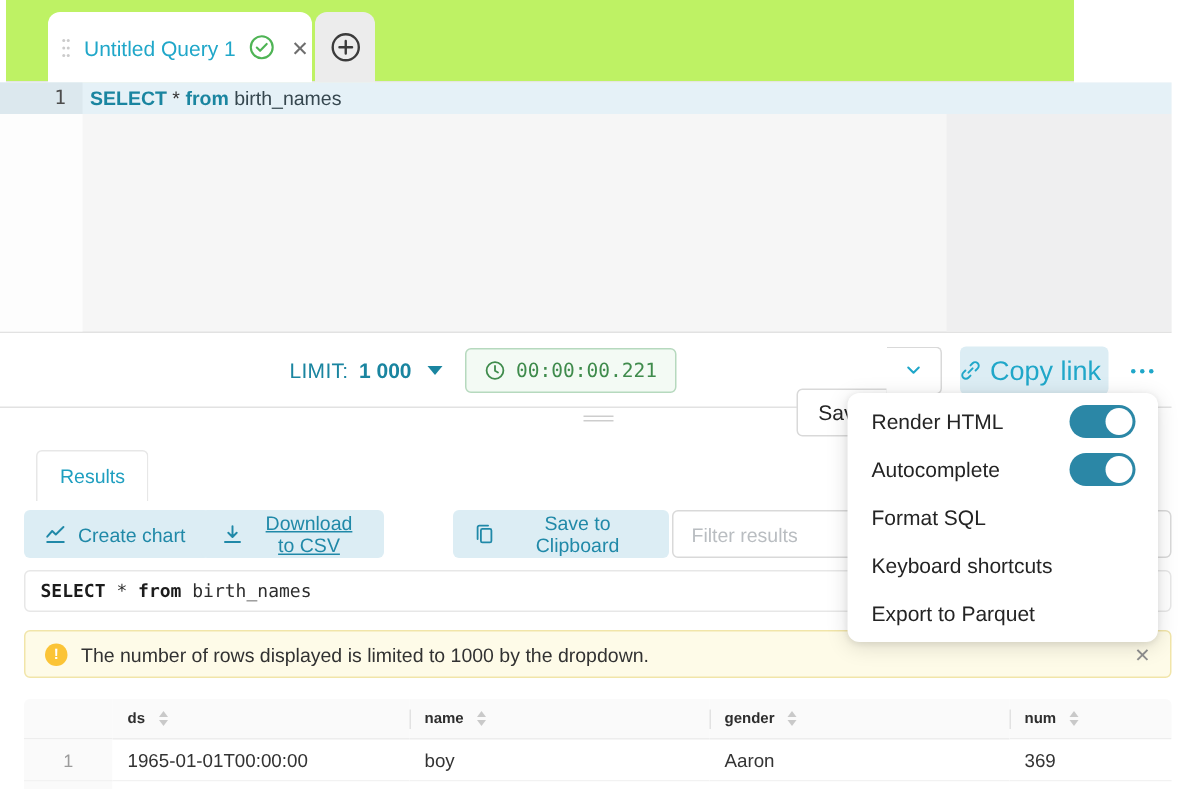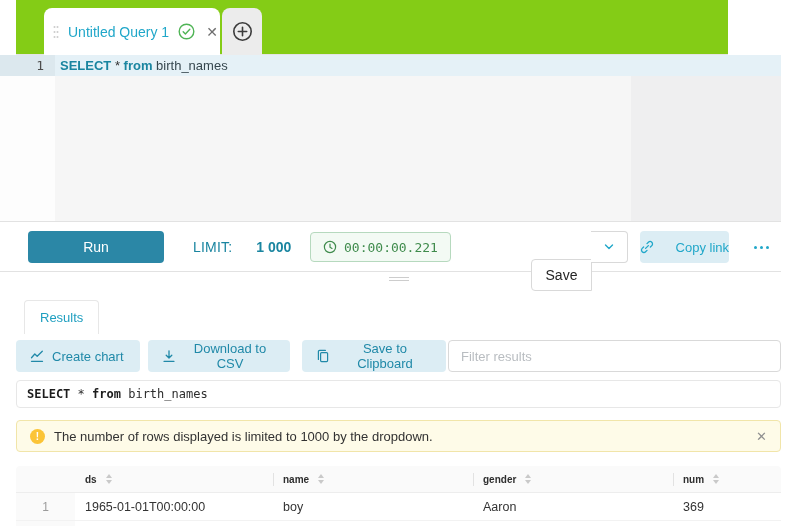--- a/index.html
+++ b/index.html
@@ -1,63 +1,63 @@
 <!DOCTYPE html>
 <html><head>
 <meta charset="utf-8">
 <style>
   * { margin:0; padding:0; box-sizing:border-box; }
   body { background:#fff; font-family:"Liberation Sans", sans-serif; }
   .screen { position:relative; width:796px; height:526px; background:#fff; overflow:hidden; }
 
   
-  .topbar { position:absolute; left:16px; top:0; width:712px; height:55px; background:#84cc16; border-bottom:1px solid #e4e4e4; }
+  .topbar { position:absolute; left:4px; top:0; width:712px; height:55px; background:#bef264; border-bottom:1px solid #e4e4e4; }
   .query-tab { position:absolute; left:28px; top:8px; width:176px; height:47px; background:#fff; border-radius:8px 8px 0 0; display:flex; align-items:center; gap:9px; padding:0 10px 0 9px; }
   .query-tab-title { color:#20a7c9; font-size:14px; font-weight:500; white-space:nowrap; }
   .tab-close { color:#6e6e6e; font-size:14px; margin-left:2px; cursor:pointer; }
   .addtab { position:absolute; left:206px; top:8px; width:40px; height:47px; background:#ececec; border-radius:8px 8px 0 0; display:flex; align-items:center; justify-content:center; }
 
   
   .editor { position:absolute; left:0; top:55px; width:781px; height:167px; background:#f6f6f6; border-bottom:1px solid #e2e2e2; }
   .gutter { position:absolute; left:0; top:0; width:55px; height:100%; background:#fdfdfd; }
   .print-margin { position:absolute; left:631px; top:21px; width:150px; height:145px; background:#efeff0; }
   .active-line { position:absolute; left:0; top:0; width:781px; height:21px; background:#e5f1f7; }
   .gutter-cell { position:absolute; left:0; top:0; width:55px; height:21px; background:#dce8ee; }
   .gutter-num { position:absolute; left:0; top:0; width:44px; height:21px; line-height:21px; text-align:right; color:#4d4d4d; font-family:"DejaVu Sans Mono", monospace; font-size:13px; }
   .code-line { position:absolute; left:60px; top:0; height:21px; line-height:21px; font-family:Liberation Sans, sans-serif; font-size:13px; white-space:pre; color:#333; }
   .kw { color:#1a85a0; font-weight:bold; }
   .ident { color:#36474f; }
 
   
   .toolbar { position:absolute; left:0; top:222px; width:781px; height:50px; background:#fff; border-bottom:1px solid #e2e2e2; }
   .run-btn { position:absolute; left:28px; top:9px; width:136px; height:32px; background:#2b87a6; color:#fff; border:none; border-radius:4px; font-size:14px; font-family:inherit; display:flex; align-items:center; justify-content:center; cursor:pointer; }
-  .limit { position:absolute; left:193px; top:9px; height:32px; display:flex; align-items:center; gap:22px; font-size:14px; cursor:pointer; }
+  .limit { position:absolute; left:193px; top:9px; height:32px; display:flex; align-items:center; gap:5px; font-size:14px; cursor:pointer; }
   .limit-label { color:#1a85a0; letter-spacing:.2px; }
   .limit-value { color:#1a85a0; font-weight:600; margin-left:2px; }
   .caret-down { width:0; height:0; border-left:5px solid transparent; border-right:5px solid transparent; border-top:6px solid #1a85a0; margin-left:6px; }
   .timer { position:absolute; left:310px; top:10px; height:30px; border:1px solid #b6d9be; background:#f3faf4; border-radius:4px; display:flex; align-items:center; gap:7px; padding:0 12px; color:#3f8b4c; font-family:"DejaVu Sans Mono", monospace; font-size:13px; }
   .save-main { position:absolute; left:531px; top:9px; width:61px; height:32px; border:1px solid #d9d9d9; border-radius:4px 0 0 4px; background:#fff; color:#262626; font-size:14px; font-family:inherit; display:flex; align-items:center; justify-content:center; cursor:pointer;margin-top:28px; }
   .save-caret { position:absolute; left:591px; top:9px; width:37px; height:32px; border:1px solid #d9d9d9; border-left:none; border-radius:0 4px 4px 0; background:#fff; display:flex; align-items:center; justify-content:center; cursor:pointer; }
-  .copy-link { position:absolute; left:640px; top:9px; width:89px; height:32px; background:#dcedf4; border:none; border-radius:4px; color:#20a7c9; font-size:13px; font-family:inherit; display:flex; align-items:center; justify-content:space-between; gap:6px; cursor:pointer; }
+  .copy-link { position:absolute; left:640px; top:9px; width:99px; height:32px; background:#dcedf4; border:none; border-radius:4px; color:#20a7c9; font-size:18px; font-family:inherit; display:flex; align-items:center; justify-content:flex-start; gap:6px; cursor:pointer; }
   .more-dots { position:absolute; left:745px; top:9px; width:32px; height:32px; display:flex; align-items:center; justify-content:center; gap:3px; cursor:pointer; }
   .more-dots i { width:3px; height:3px; border-radius:50%; background:#20a7c9; }
 
   
   .resize-handle { position:absolute; left:389px; top:277px; width:20px; height:4px; border-top:1.5px solid #cdcdcd; border-bottom:1.5px solid #cdcdcd; cursor:row-resize; }
 
   
   .res-tabs { position:absolute; left:24px; top:300px; display:flex; gap:8px; }
   .res-tab { height:34px; border:1px solid #e7e7e7; border-bottom:none; border-radius:4px 4px 0 0; padding:0 15px; display:flex; align-items:center; font-size:13px; cursor:pointer; }
   .res-tab.active { background:#fff; color:#1f9fc0; }
   .res-tab.inactive { background:#fafafa; color:#383838; }
 
   
   .action-btn { position:absolute; top:340px; height:32px; background:#dcedf4; border:none; border-radius:4px; color:#2089a8; font-size:13px; font-family:inherit; display:flex; align-items:center; gap:8px; padding:0 14px; cursor:pointer; }
   .btn-chart { left:16px; width:124px; }
-  .btn-csv { left:148px; width:142px; }
+  .btn-csv { left:134px; width:122px;text-decoration:underline; }
   .btn-copy { left:302px; width:144px; }
   .filter-input { position:absolute; left:448px; top:340px; width:333px; height:32px; border:1px solid #d9d9d9; border-radius:4px; background:#fff; padding:0 12px; font-size:13px; font-family:inherit; color:#333; }
   .filter-input::placeholder { color:#b9bdc1; }
 
   
   .sql-preview { position:absolute; left:16px; top:380px; width:765px; height:28px; border:1px solid #e7e7e7; border-radius:4px; background:#fff; display:flex; align-items:center; padding:0 10px; font-family:"DejaVu Sans Mono", monospace; font-size:12px; color:#2d2d2d; white-space:pre; }
   .sql-preview b { font-weight:bold; color:#1c1c1c; }
 
   
   .alert { position:absolute; left:16px; top:420px; width:765px; height:32px; background:#fefbe8; border:1px solid #f1e5a9; border-radius:4px; display:flex; align-items:center; gap:9px; padding:0 13px; font-size:13px; color:#323232; }
@@ -124,21 +124,20 @@
   <div class="editor">
     <div class="gutter"></div>
     <div class="print-margin"></div>
     <div class="active-line"></div>
     <div class="gutter-cell"></div>
     <div class="gutter-num">1</div>
     <div class="code-line"><span class="kw">SELECT</span><span> * </span><span class="kw">from</span><span class="ident"> birth_names</span></div>
   </div>
 
   <div class="toolbar">
-    <button class="run-btn">Run</button>
     <div class="limit">
       <span class="limit-label">LIMIT:</span>
       <span class="limit-value">1 000</span>
       <span class="caret-down"></span>
     </div>
     <div class="timer">
       <span>
         <svg width="14" height="14" viewBox="0 0 14 14">
           <circle cx="7" cy="7" r="5.6" fill="none" stroke="#3f8b4c" stroke-width="1.2"></circle>
           <path d="M7 4 V7.2 L9 8.4" fill="none" stroke="#3f8b4c" stroke-width="1.2" stroke-linecap="round"></path>
@@ -248,14 +247,33 @@
     <div class="td">Aaron</div>
     <div class="td">369</div>
 
     <div class="td idx"></div>
     <div class="td"></div>
     <div class="td"></div>
     <div class="td"></div>
     <div class="td"></div>
   </div>
 
+  <div class="menu">
+    <div class="menu-item">
+      <span>Render HTML</span>
+      <span class="toggle"></span>
+    </div>
+    <div class="menu-item">
+      <span>Autocomplete</span>
+      <span class="toggle"></span>
+    </div>
+    <div class="menu-item">
+      <span>Format SQL</span>
+    </div>
+    <div class="menu-item">
+      <span>Keyboard shortcuts</span>
+    </div>
+    <div class="menu-item">
+      <span>Export to Parquet</span>
+    </div>
+  </div>
 
 </div>
 
 </body></html>

